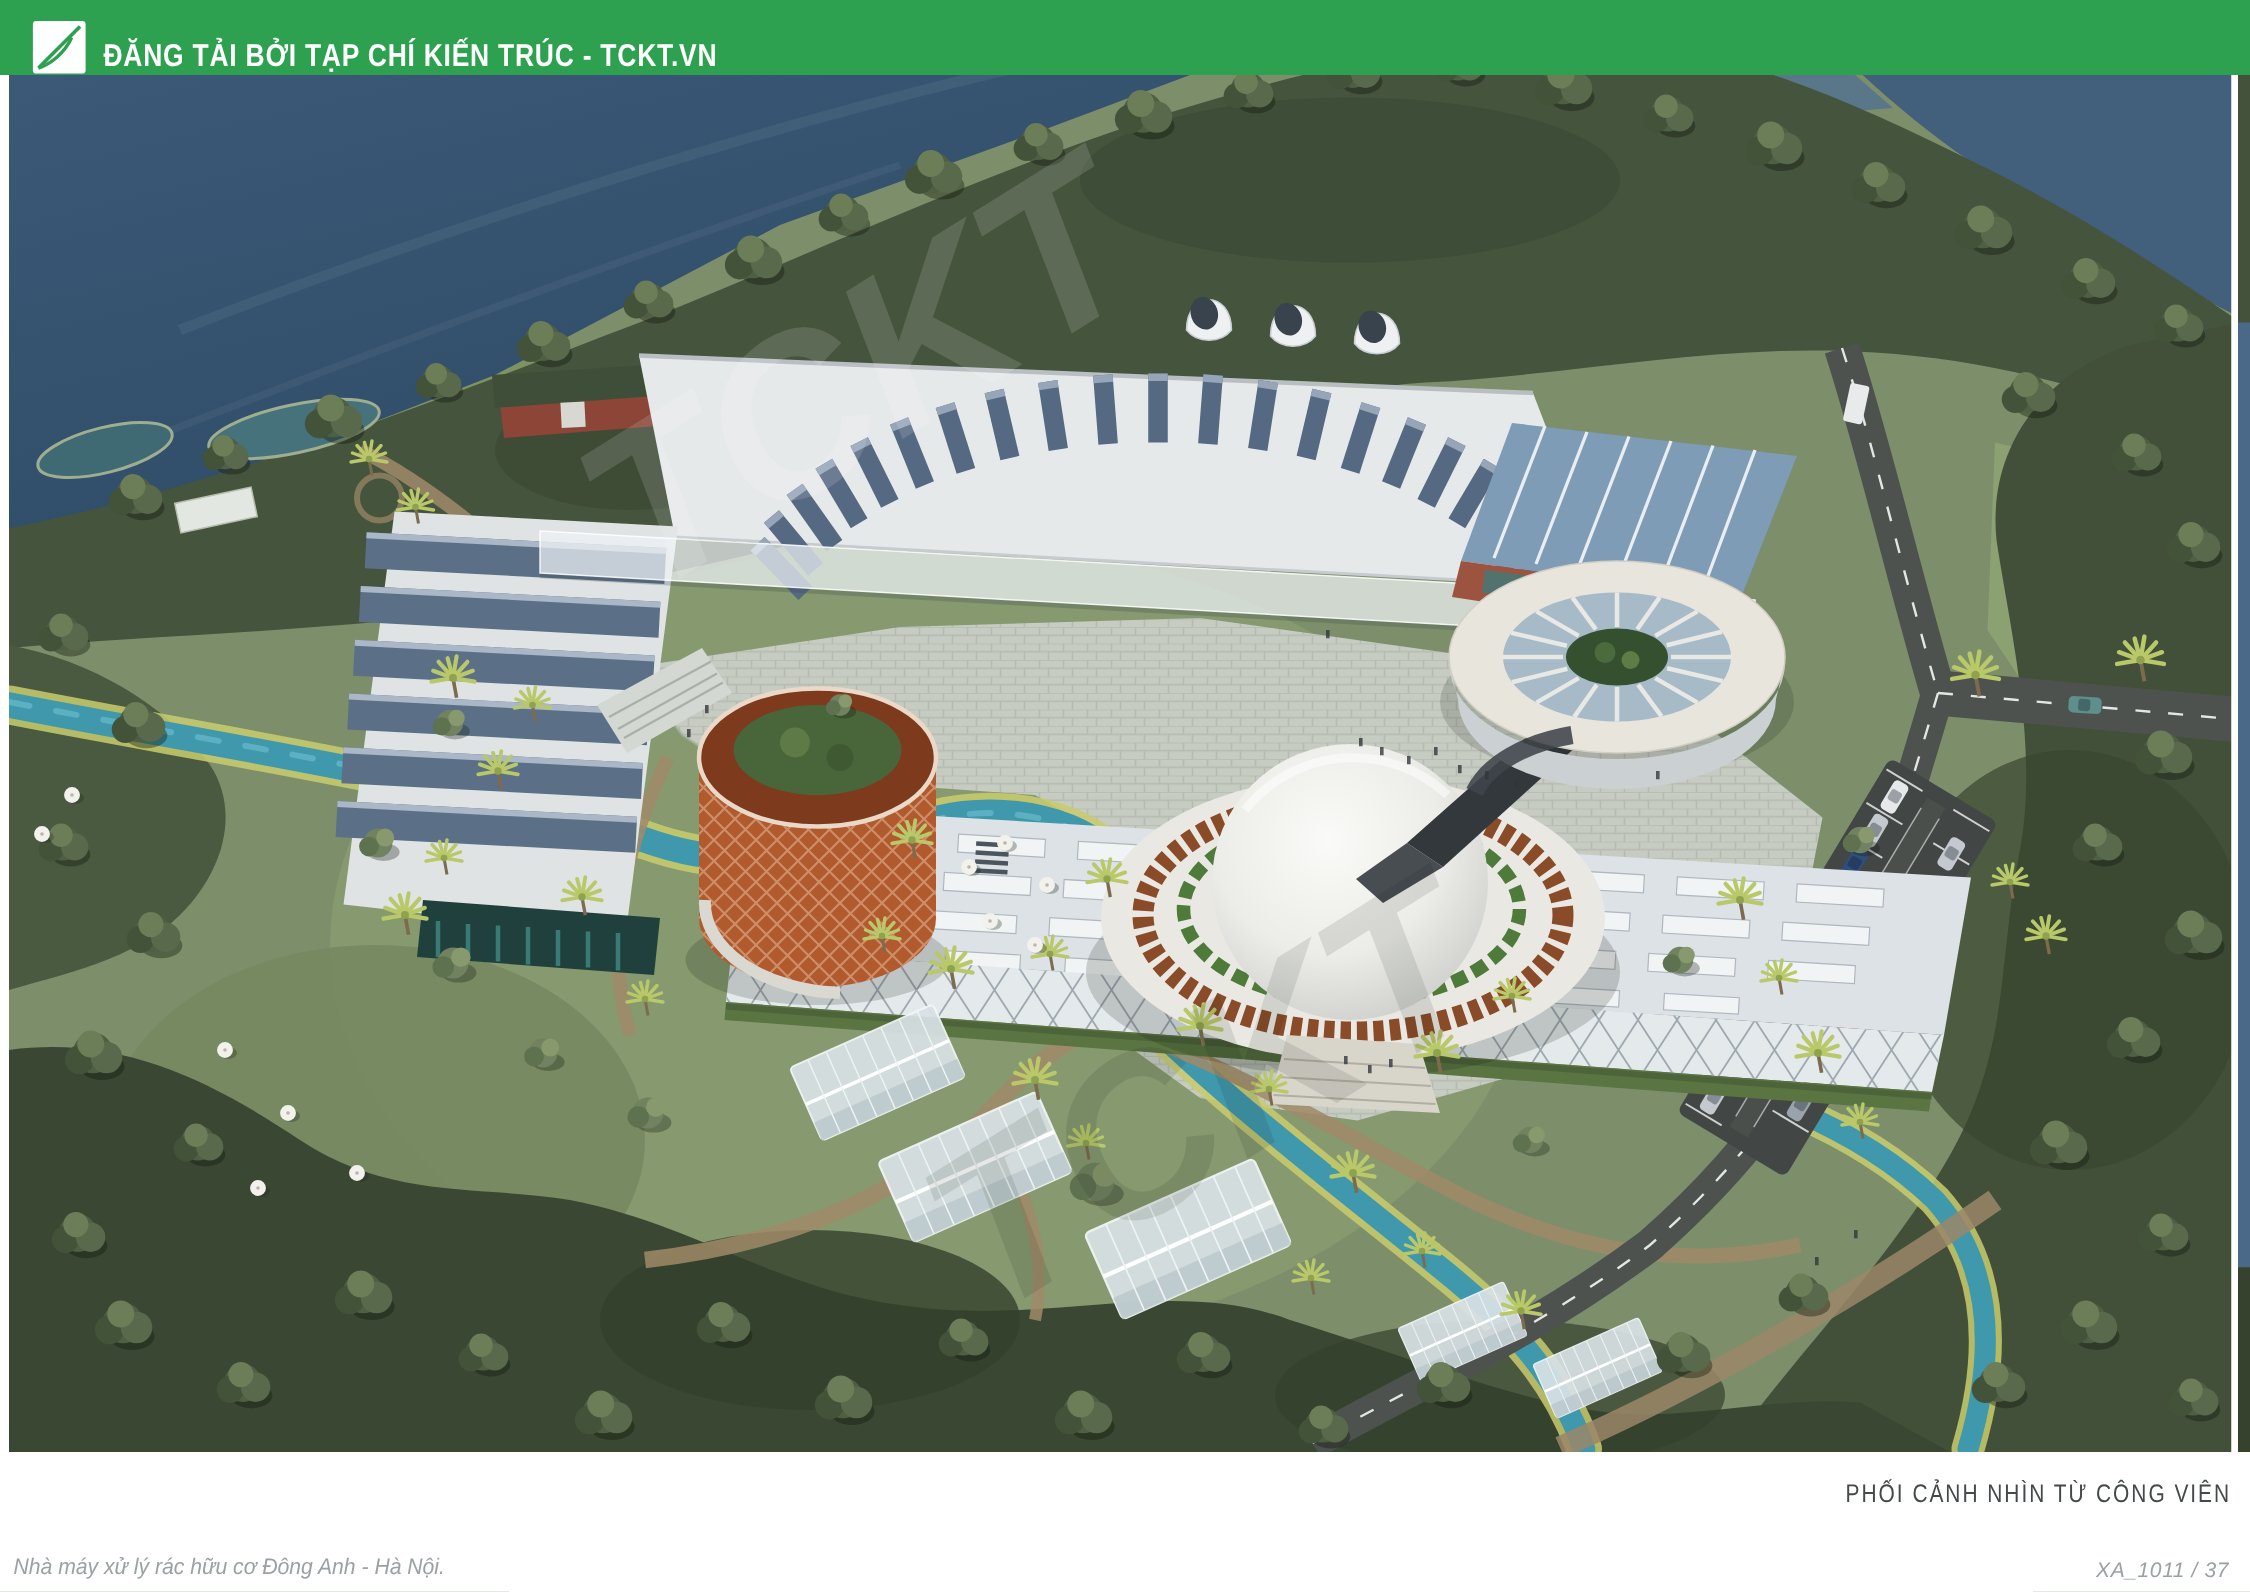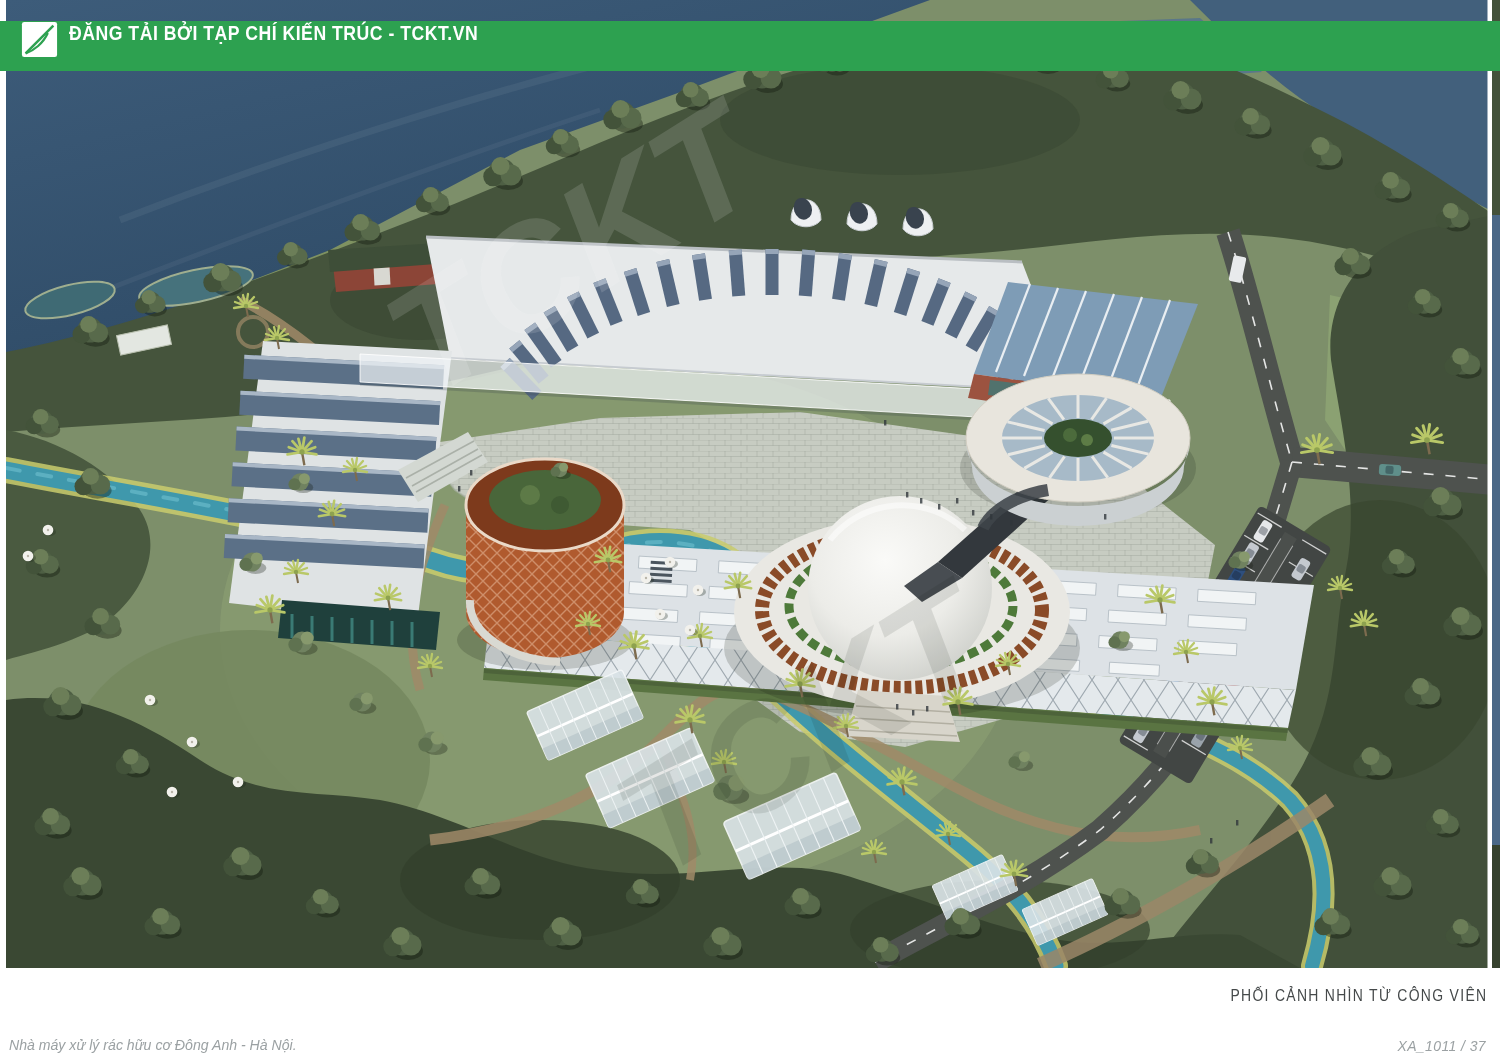--- a/index.html
+++ b/index.html
@@ -1,20 +1,20 @@
 <!DOCTYPE html>
 <html style="--banner_green: #2da150; --title_text: #ffffff; --caption_text: #45494a; --credit_text: #9ba1a3; --water_deep: #35536f; --stream_teal: #3f98ac; --corten_orange: #b05a2e; --solar_blue: #566982;"><head>
 <meta charset="utf-8">
 <style>
   html,body{margin:0;padding:0;background:#ffffff;}
   .page{position:relative;width:1500px;height:1061px;background:#ffffff;overflow:hidden;
         font-family:"Liberation Sans",sans-serif;}
   .render{position:absolute;left:6px;top:0;width:1494px;height:968px;}
-  .banner{position:absolute;left:0;top:21px;width:100%;height:50px;
-          background:var(--banner_green,#2da150);display:flex;align-items:flex-start;
+  .banner{position:absolute;left:0;top:0;width:100%;height:50px;
+          background:var(--banner_green,#2da150);display:flex;align-items:flex-end;
           gap:11px;padding-left:21px;box-sizing:border-box;z-index:5;}
   .banner h1{margin:0;font-size:21px;font-weight:bold;color:var(--title_text,#fff);
              letter-spacing:.6px;white-space:nowrap;transform:scaleX(.84);
              transform-origin:left center;}
   .logo{width:37px;height:37px;flex:0 0 auto;}
   .caption{position:absolute;top:986px;right:13px;font-size:17px;letter-spacing:1.6px;
            color:var(--caption_text,#45494a);transform:scaleX(.82);
            transform-origin:right center;white-space:nowrap;z-index:5;}
   .credit{position:absolute;top:1036px;left:9px;font-size:15px;font-style:italic;
           color:var(--credit_text,#9ba1a3);transform:scaleX(.94);transform-origin:left center;z-index:5;}

